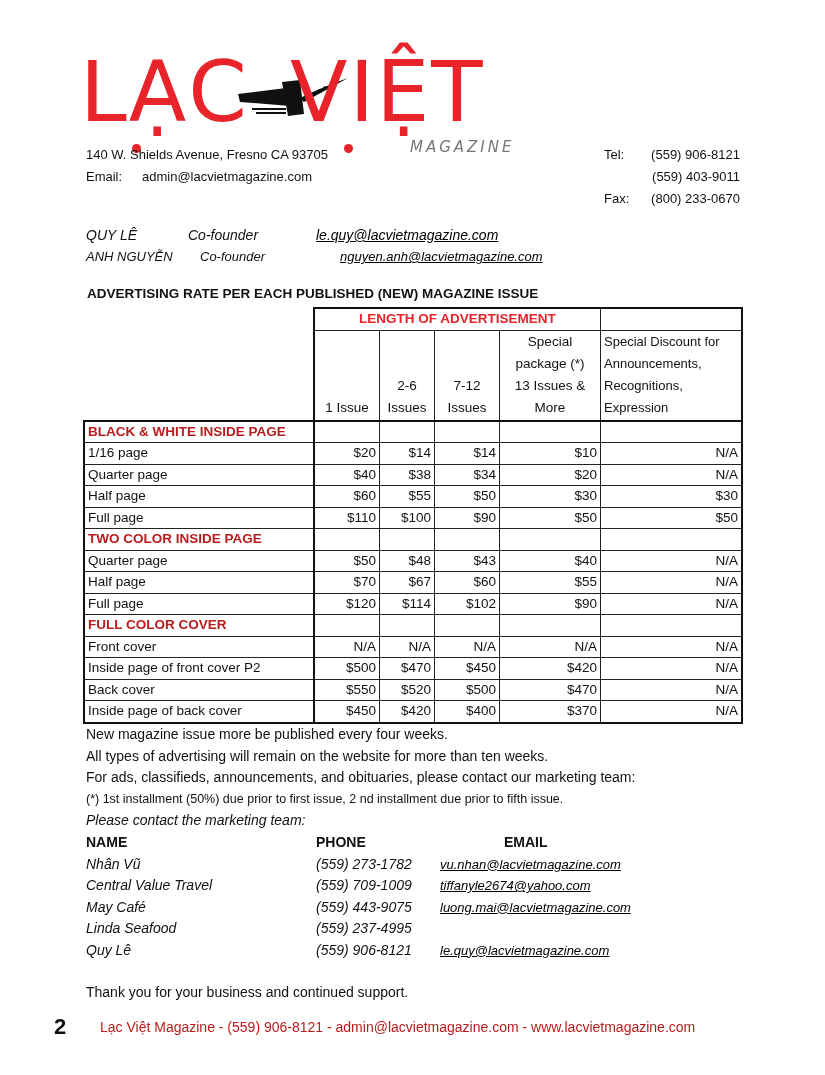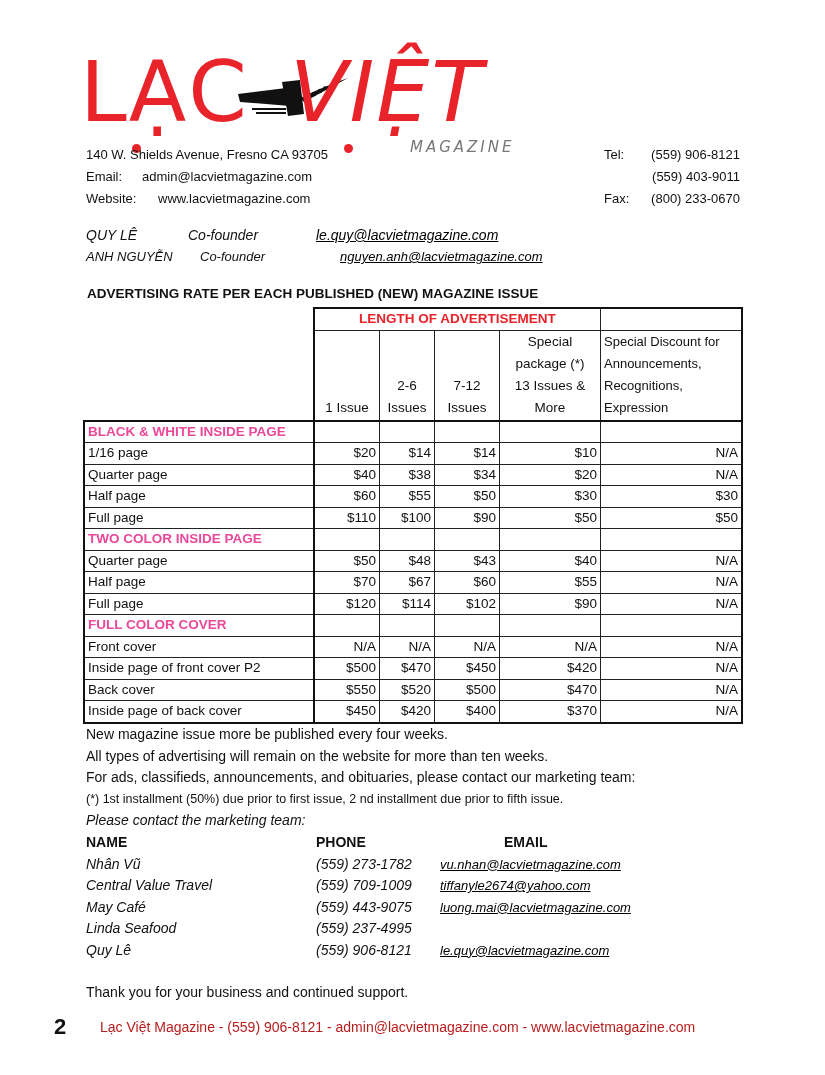--- a/index.html
+++ b/index.html
@@ -4,21 +4,21 @@
 <style>
   html, body { margin:0; padding:0; background:#ffffff; }
   body { width:825px; height:1075px; position:relative; overflow:hidden;
          font-family:"Liberation Sans", "DejaVu Sans", sans-serif; color:#111; }
   .abs { position:absolute; }
   
   .logo { left:80px; top:44px; height:100px; width:460px; }
   .logo-text { position:absolute; top:0; font-family:"DejaVu Sans", sans-serif; font-weight:normal;
                color:#e8232a; font-size:84px; letter-spacing:2px; line-height:96px; }
   .logo-left { left:0; }
-  .logo-right { left:210px;font-style:italic; }
+  .logo-right { left:210px; }
   .logo-dot { position:absolute; width:9px; height:9px; border-radius:50%; background:#e8232a; }
   .logo-bird { position:absolute; left:150px; top:28px; width:120px; height:50px; }
   .magazine { left:410px; top:138px; font-size:15px; letter-spacing:3px; color:#777;
               font-style:italic; font-family:"DejaVu Sans", sans-serif; }
   .small { font-size:13px; line-height:22px; }
   .addr { left:86px; top:144px; }
   .addr .lbl { display:inline-block; width:56px; }
   .addr .lbl2 { display:inline-block; width:72px; }
   .phones { left:604px; top:144px; text-align:right; }
   .phones .row { display:flex; justify-content:flex-end; }
@@ -27,21 +27,21 @@
   .founders { left:86px; top:224px; font-style:italic; font-size:14px; line-height:22px; }
   .founders .row { display:flex; }
   .founders .n { width:102px; }
   .founders .r { width:128px; }
   a.lnk { color:#000000; text-decoration:underline; }
   .title { left:87px; top:286px; font-weight:bold; font-size:13.5px; }
   
   table.rates { position:absolute; left:83px; top:307px; border-collapse:collapse; font-size:13.5px; }
   table.rates td { border:1px solid #222; padding:0 3px; height:20.5px; line-height:20px; white-space:nowrap; }
   table.rates td.num { text-align:right; }
-  table.rates td.sec { color:#ec4899; font-weight:bold; }
+  table.rates td.sec { color:#b91c1c; font-weight:bold; }
   table.rates td.blank { border:none; }
   table.rates td.len { color:#e8232a; font-weight:bold; text-align:center; border-top:2px solid #111; }
   table.rates td.hdr { vertical-align:bottom; text-align:center; line-height:22px; padding-bottom:1px; }
   table.rates td.hdr-left { text-align:left; font-size:13px; }
   .c0 { width:223px; } .c1 { width:58px; } .c2 { width:48px; } .c3 { width:58px; } .c4 { width:94px; } .c5 { width:134px;border-radius:10px; }
   table.rates tr.first td { border-top:2px solid #111; }
   table.rates td.lb { border-left:2px solid #111;margin-top:8px; }
   table.rates td.rb { border-right:2px solid #111; }
   table.rates tr.last td { border-bottom:2px solid #111; }
   .notes { left:86px; top:724px; font-size:14px; line-height:21.5px; }
@@ -76,21 +76,20 @@
   </svg>
   <span class="logo-text logo-right">VIỆT</span>
 <span class="logo-dot" style="left: 52px; top: 100px;"></span>
     <span class="logo-dot" style="left: 264px; top: 100px;"></span>
   </div>
 <div class="abs magazine">MAGAZINE</div>
 
 <div class="abs addr small">
   <div>140 W. Shields Avenue, Fresno CA 93705</div>
   <div><span class="lbl">Email:</span><span>admin@lacvietmagazine.com</span></div>
-  <div><span class="lbl2">Website:</span><span>www.lacvietmagazine.com</span></div>
 </div>
 
 <div class="abs phones small">
   <div class="row">
       <span class="pl">Tel:</span>
       <span class="pv">(559) 906-8121</span>
     </div>
   <div class="row">
       <span class="pl"></span>
       <span class="pv">(559) 403-9011</span>

